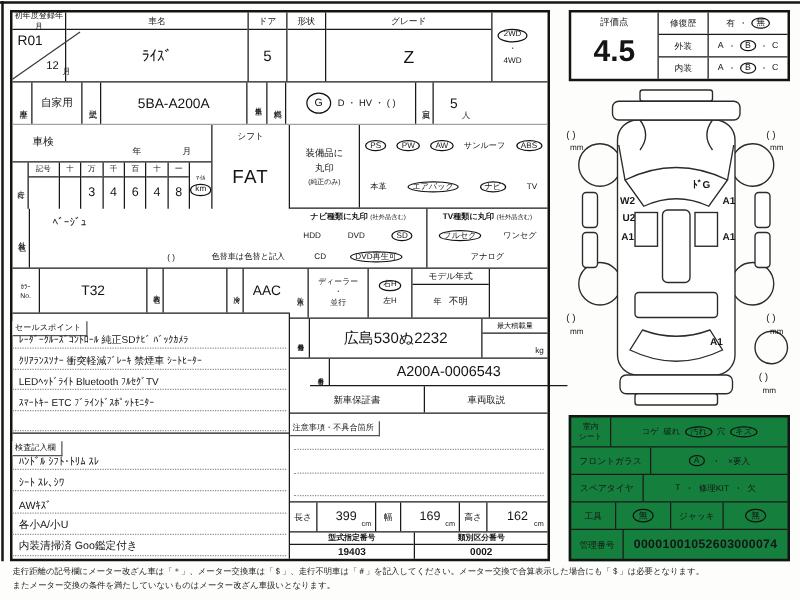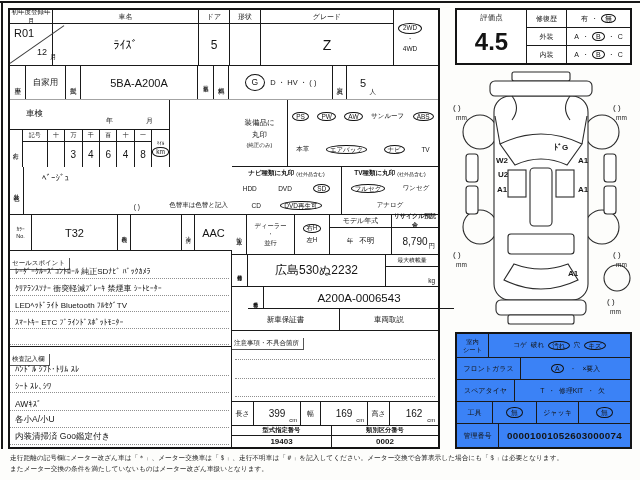--- a/index.html
+++ b/index.html
@@ -128,20 +128,24 @@
             <div class="c bb" style="height:12px;font-size:6px">一</div>
             <div class="c" style="flex:1;font-size:10px">8</div>
           </div>
         <div class="col c" style="flex:1;gap:1px">
           <span style="font-size:5px">ﾏｲﾙ</span>
           <span class="circ sm" style="font-size:6.5px">km</span>
         </div>
       </div>
     </div>
 
+    <div class="a col br" style="left:160px;top:90px;width:62px;height:67px">
+      <div class="c" style="height:15px;font-size:7px;padding-top:3px">シフト</div>
+      <div class="c" style="flex:1;font-size:15px;letter-spacing:1px">FAT</div>
+    </div>
 
     <div class="a flex bb" style="left:222px;top:90px;width:206px;height:67px">
       <div class="col c br" style="width:56px;gap:2px">
         <span style="font-size:7.5px">装備品に</span>
         <span style="font-size:7.5px">丸印</span>
         <span style="font-size:5.5px">(純正のみ)</span>
       </div>
       <div class="col" style="flex:1">
         <div class="flex" style="flex:1;align-items:center;justify-content:space-around;font-size:6.5px">
           <span class="circ sm">PS</span>
@@ -228,27 +232,20 @@
       </div>
       <div class="col c br" style="width:35px;gap:3px">
         <span class="circ sm" style="font-size:6.3px">右H</span>
         <span style="font-size:6.3px">左H</span>
       </div>
       <div class="col br" style="width:62px">
         <div class="c bb" style="height:13px;font-size:7px">モデル年式</div>
         <div class="c" style="flex:1;gap:6px">
           <span style="font-size:6.5px">年</span>
           <span style="font-size:7.5px">不明</span>
-        </div>
-      </div>
-      <div class="col" style="flex:1">
-        <div class="c bb" style="height:13px;font-size:6px;font-weight:bold">リサイクル預託金</div>
-        <div class="c" style="flex:1;gap:3px;position:relative">
-          <span style="font-size:10px">8,790</span>
-          <span class="a" style="right:3px;bottom:3px;font-size:6.5px">円</span>
         </div>
       </div>
     </div>
 
     <div class="a flex bb" style="left:222px;top:245px;width:206px;height:32px">
       <div class="c br" style="width:16px">
           <span class="v" style="font-size:5.3px;letter-spacing:0">登録番号</span>
         </div>
       <div class="c br" style="width:138px;font-size:12px">広島530ぬ2232</div>
       <div class="col" style="flex:1">
@@ -406,21 +403,21 @@
     <text x="160" y="246" font-size="6.5">mm</text>
     <text x="104" y="82" font-size="8" font-weight="bold">ﾄﾞG</text>
     <text x="46" y="95" font-size="8" font-weight="bold">W2</text>
     <text x="48" y="109" font-size="8" font-weight="bold">U2</text>
     <text x="47" y="124" font-size="8" font-weight="bold">A1</text>
     <text x="128" y="95" font-size="8" font-weight="bold">A1</text>
     <text x="128" y="124" font-size="8" font-weight="bold">A1</text>
     <text x="118" y="208" font-size="8" font-weight="bold">A1</text>
   </svg>
 
-  <div class="a col" style="left:455px;top:332px;width:177px;height:117px;border:2px solid #141414;background:#3b82f6">
+  <div class="a col" style="left:455px;top:332px;width:177px;height:117px;border:2px solid #141414;background:#15803d">
     <div class="flex bb" style="height:24px">
       <div class="col c br" style="width:32px;line-height:1.2">
         <span style="font-size:6.3px">室内</span>
         <span style="font-size:6.3px">シート</span>
       </div>
       <div class="c" style="flex:1;gap:4px;font-size:6.6px">
         <span>コゲ</span>
         <span>破れ</span>
         <span class="circ sm">汚れ</span>
         <span>穴</span>

